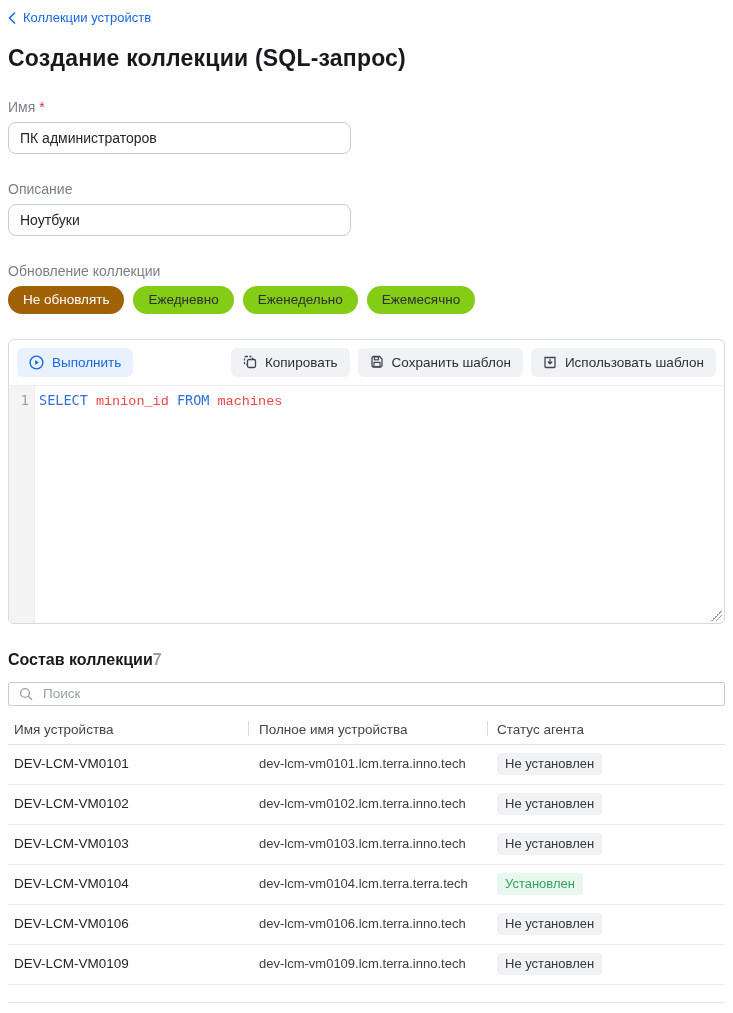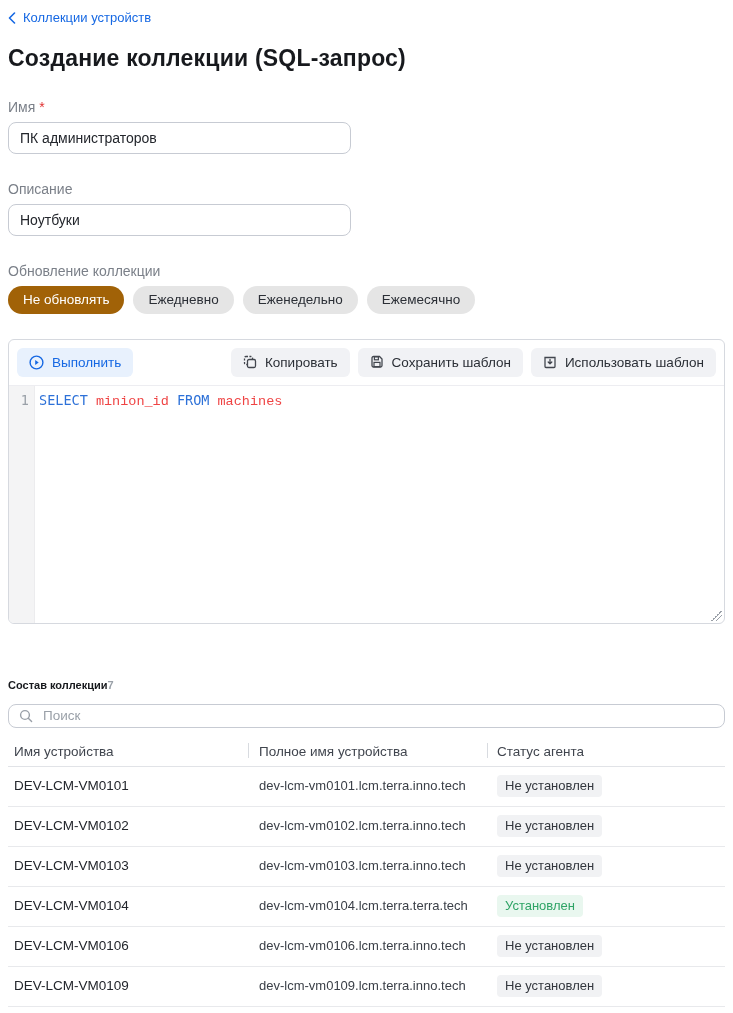--- a/index.html
+++ b/index.html
@@ -27,21 +27,21 @@
   .field-label { font-size: 14px; color: #7b8089; margin-top: 27px; margin-bottom: 7px; }
   .req { color: #e03131; }
   .text-input {
     width: 343px; height: 32px; border: 1px solid #c7cbd3; border-radius: 8px;
     padding: 0 11px; font-size: 14px; color: #23262c; outline: none;
     font-family: "Liberation Sans", sans-serif; background: #fff;
   }
   .pills { display: flex; gap: 9px; margin-top: 2px; }
   .pill {
     height: 28px; padding: 0 15px; border-radius: 14px; border: none;
-    background: #e5e5e5; color: #2b2f36; font-size: 13.5px; cursor: pointer;
+    background: #84cc16; color: #2b2f36; font-size: 13.5px; cursor: pointer;
     font-family: "Liberation Sans", sans-serif;
   }
   .pill.selected { background: #a16207; color: #ffffff; font-weight: 500; }
 
   
   .editor {
     margin-top: 25px; border: 1px solid #d6d9df; border-radius: 6px;
     height: 285px; display: flex; flex-direction: column; overflow: hidden;
     position: relative; background: #fff;
   }
@@ -66,25 +66,25 @@
   .code-area { flex: 1; padding: 6px 0 0 4px; color: #17191c; white-space: pre; cursor: text; }
   .tok-keyword { color: #2d71d8; }
   .tok-plain { color: #ef4444; font-family: Liberation Mono, monospace; }
   .resize-handle {
     position: absolute; right: 2px; bottom: 2px; width: 11px; height: 11px; cursor: nwse-resize;
     background:
       linear-gradient(135deg, transparent 0 50%, #9aa0a8 50% 55%, transparent 55% 70%, #9aa0a8 70% 75%, transparent 75%);
   }
 
   
-  .section-title { margin-top: 55px; font-size: 11px; font-weight: 700; color: #17191d; display: flex; align-items: baseline; }
+  .section-title { margin-top: 27px; font-size: 16px; font-weight: 700; color: #17191d; display: flex; align-items: baseline; }
   .section-count { color: #9aa0a8; font-weight: 700; }
   .search-wrap { position: relative; margin-top: 13px; }
   .search-input {
-    width: 717px; height: 24px; border: 1px solid #c7cbd3; border-radius: 8px;
+    width: 717px; height: 24px; border: 1px solid #c7cbd3; border-radius: 2px;
     padding: 0 10px 0 34px; font-size: 13.5px; color: #23262c; outline: none;
     font-family: "Liberation Sans", sans-serif;
   }
   .search-input::placeholder { color: #9aa0a8; }
   .search-icon { position: absolute; left: 11px; top: 5px; }
 
   
   .dev-table { margin-top: 11px; }
   .trow { display: flex; align-items: center; border-bottom: 1px solid #e8e9ec; }
   .trow.thead { border-bottom: 1px solid #e1e3e7; }

